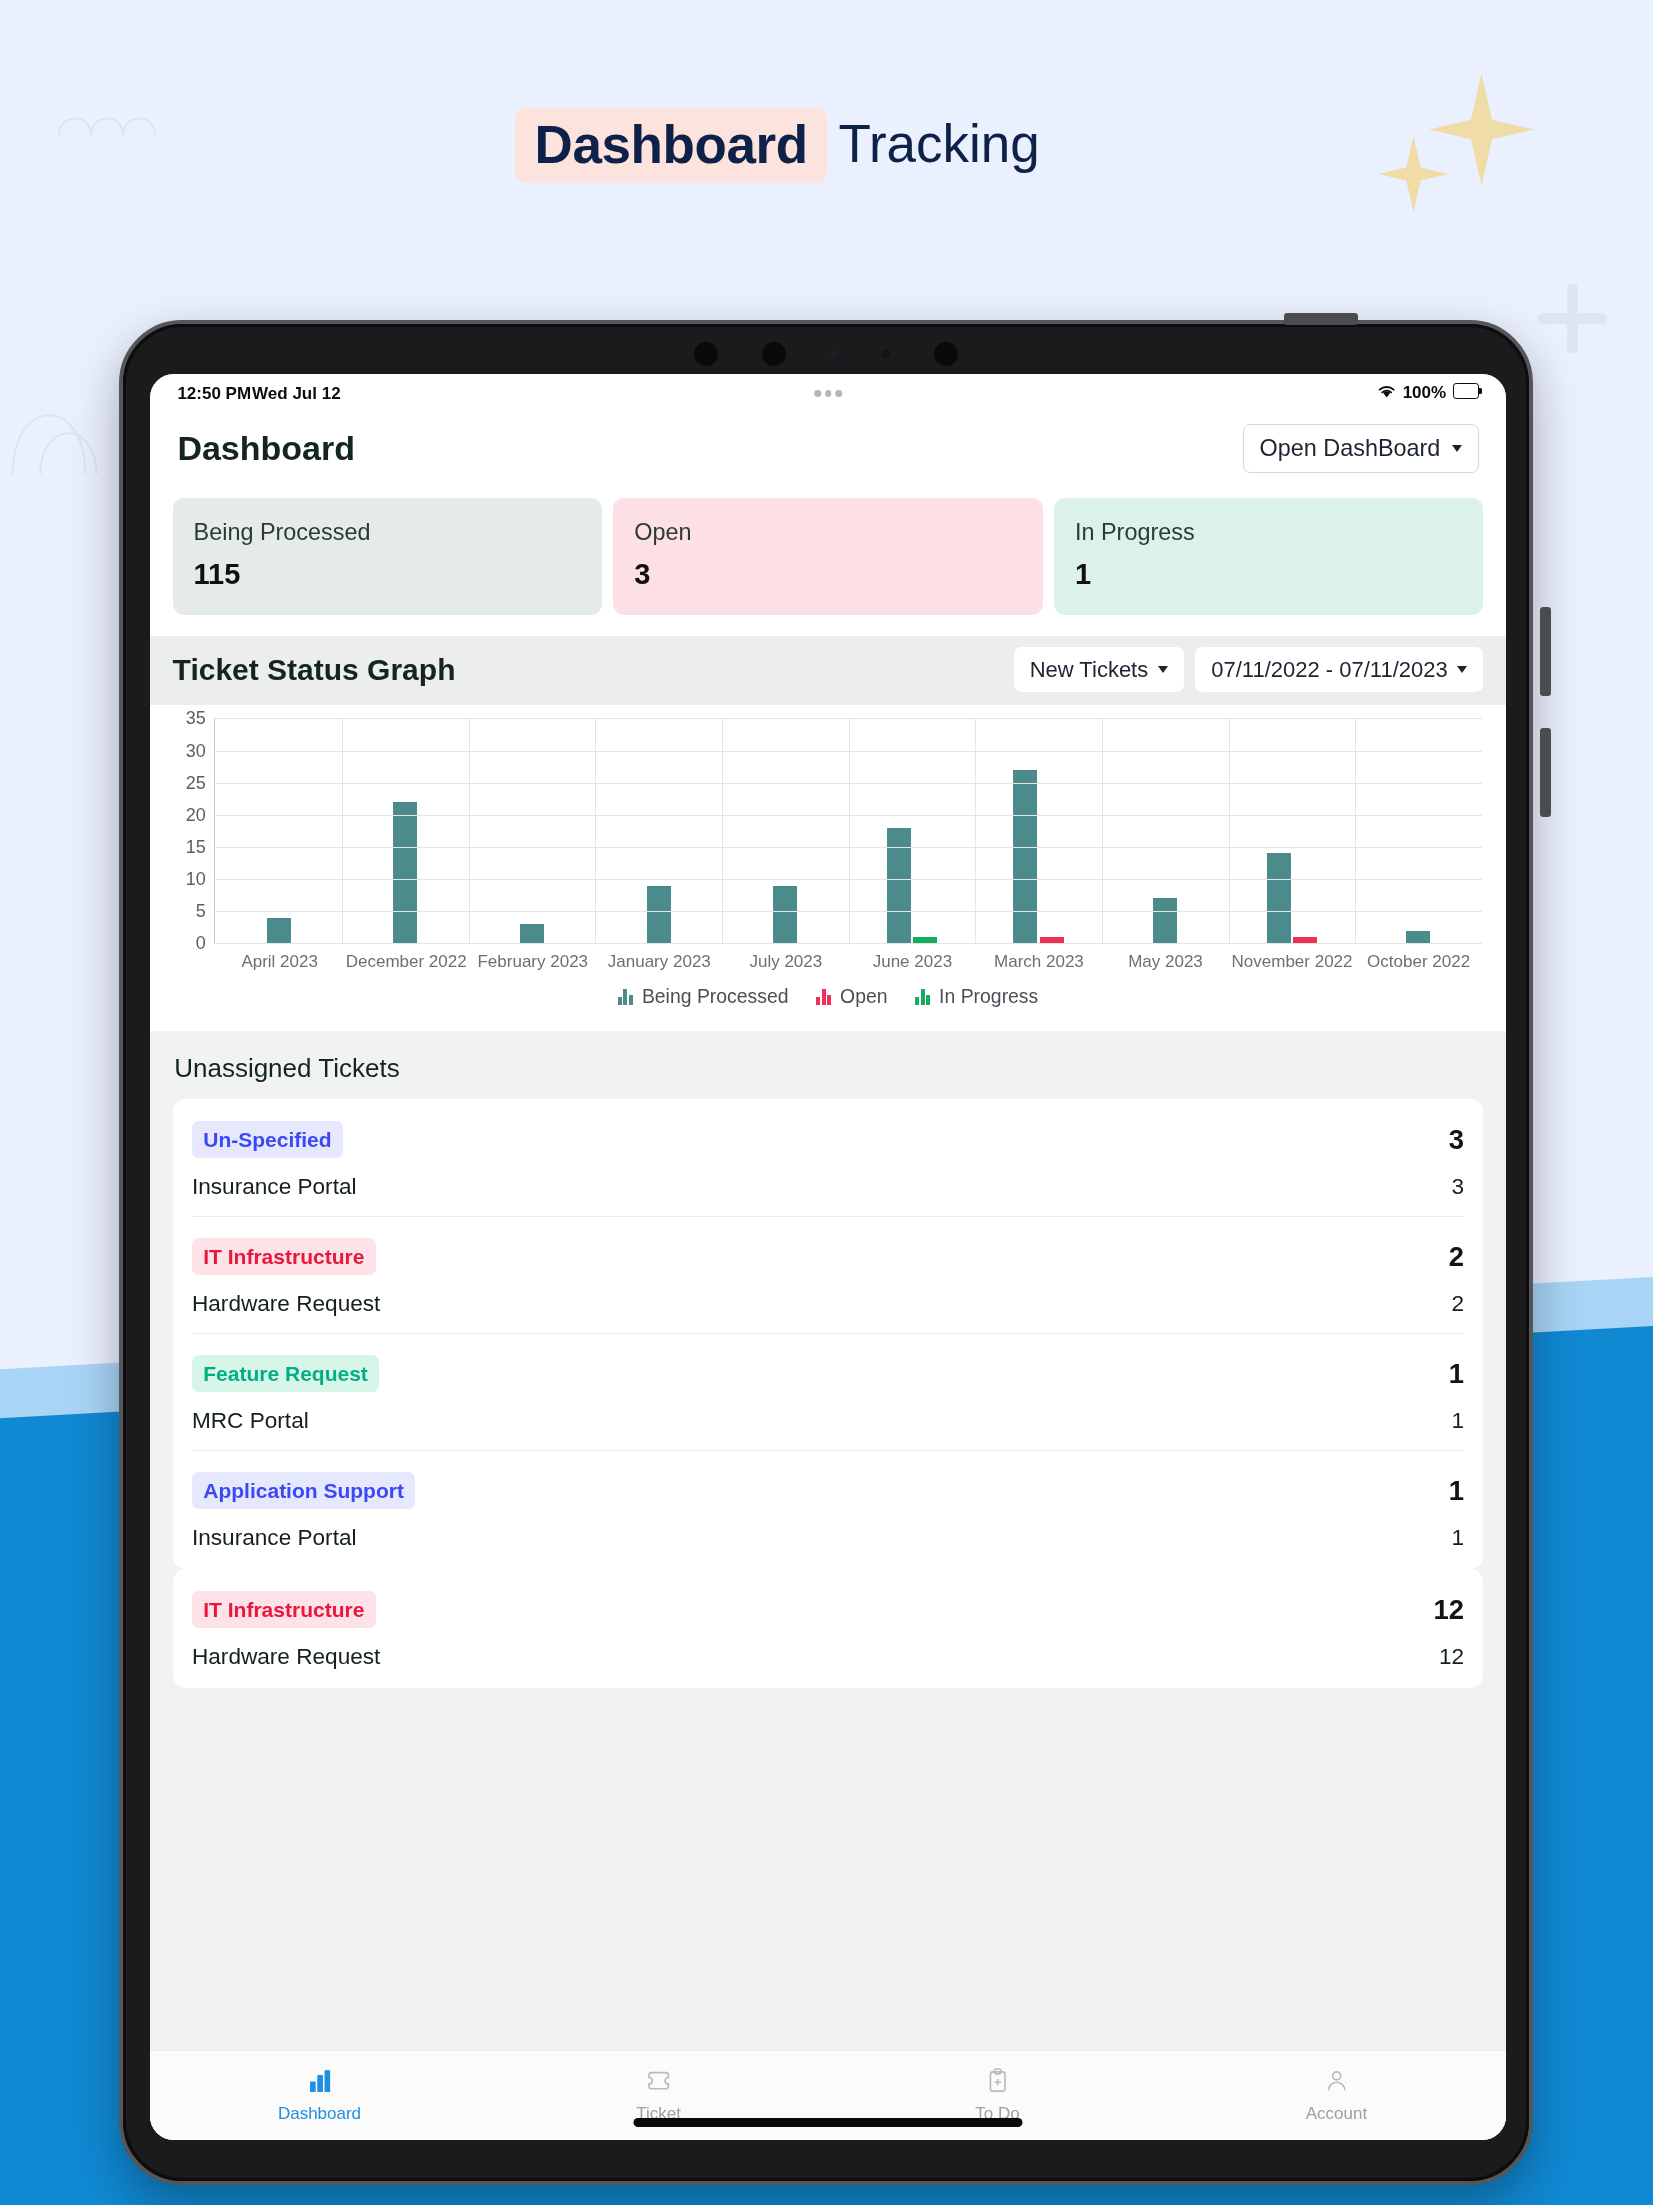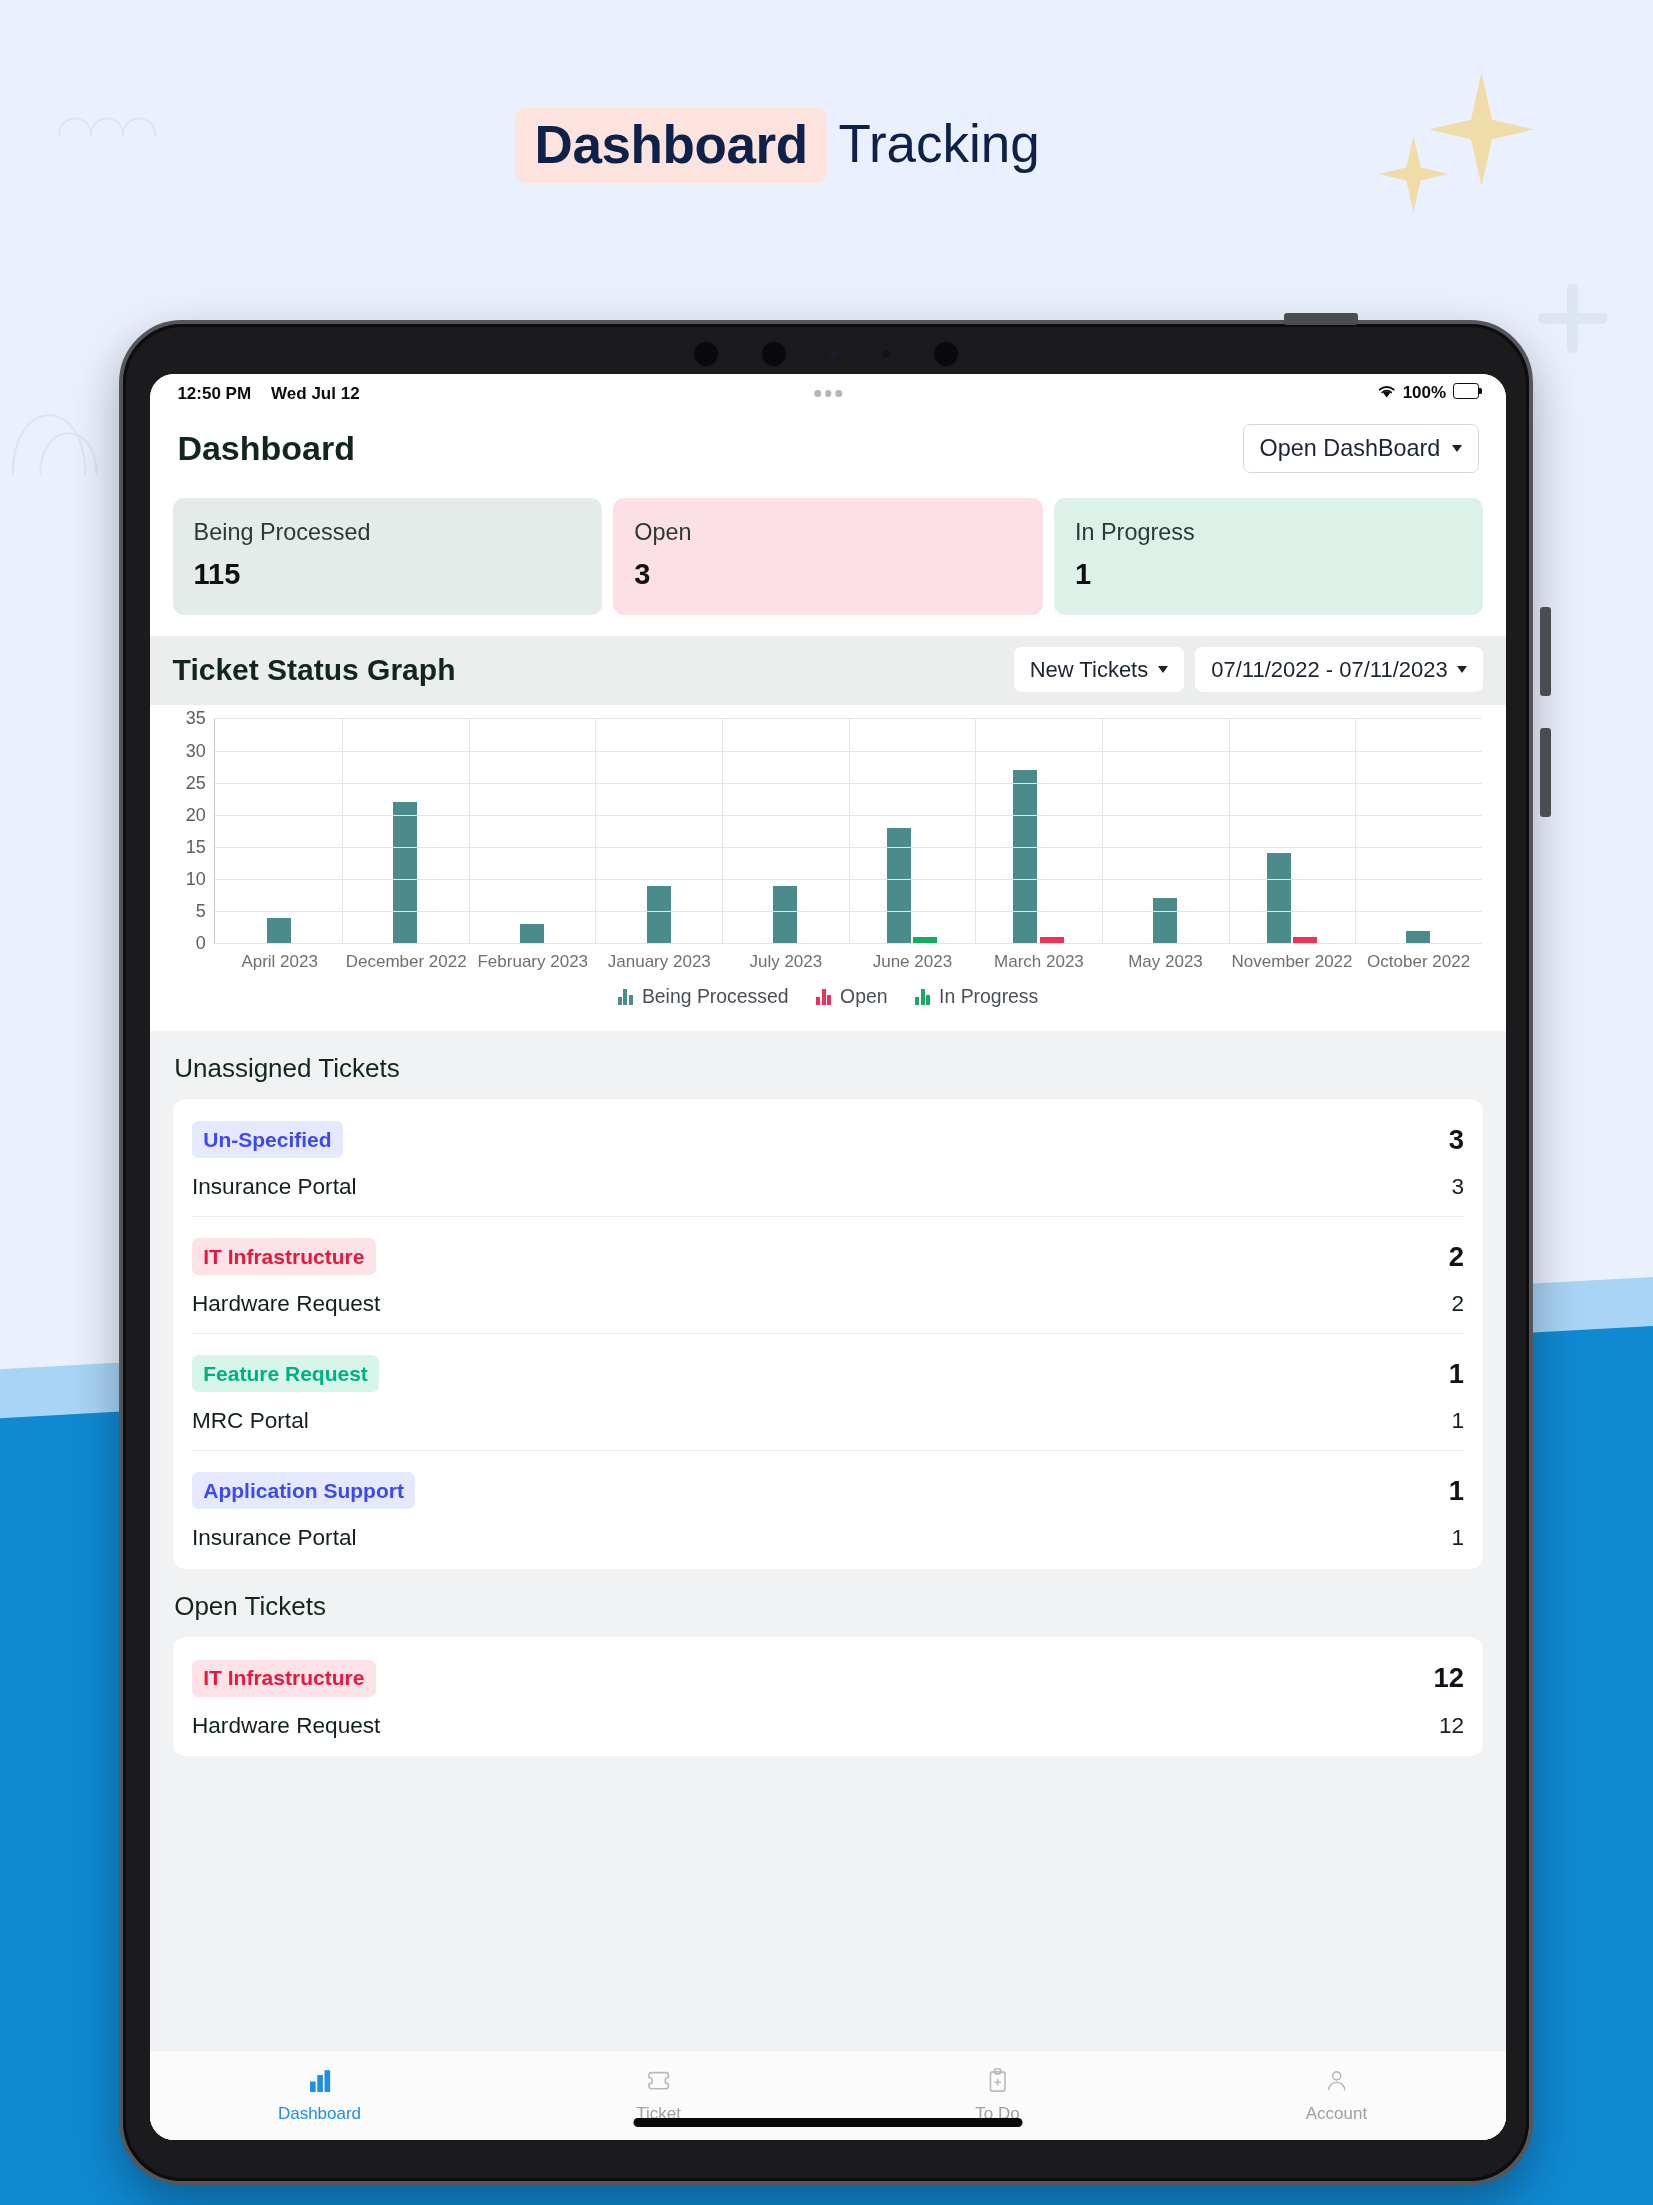--- a/index.html
+++ b/index.html
@@ -102,21 +102,21 @@
     display: flex; flex-direction: column;
   }
 
   
   #status-bar {
     height: 39px; background: #ffffff;
     display: flex; align-items: center;
     padding: 0 27.4px; font-size: 17px; color: #0c0c0c; font-weight: bold;
     flex: none;
   }
-  #status-left { display: flex; gap: 20px; }
+  #status-left { display: flex; gap: 1px; }
   #status-dots { position: absolute; left: 50%; transform: translateX(-50%);
     display: flex; gap: 4px; }
   #status-dots i { width: 6.5px; height: 6.5px; border-radius: 50%; background: #b6b6b6; display:block; }
   #status-right { margin-left: auto; display: flex; gap: 6.5px; }
   #battery-shell {
     width: 26px; height: 15.3px; border: 1.6px solid #0c0c0c; border-radius: 3.2px;
     position: relative; padding: 1.6px;
   }
   #battery-shell::after {
     content: ""; position: absolute; right: -4px; top: 4px;
@@ -480,21 +480,20 @@
               </div>
               <div class="sub-row">
                 <span class="sub-name">Insurance Portal</span>
                 <span class="sub-count">1</span>
               </div>
             </div>
           </div>
       </div>
 
       <div class="section">
-        <div class="section-title">Open Tickets</div>
         <div class="card" id="open-card">
             <div class="grp">
               <div class="grp-head">
                 <span class="badge" style="background: rgb(253, 227, 232); color: rgb(232, 23, 61);">IT Infrastructure</span>
                 <span class="grp-count">12</span>
               </div>
               <div class="sub-row">
                 <span class="sub-name">Hardware Request</span>
                 <span class="sub-count">12</span>
               </div>

